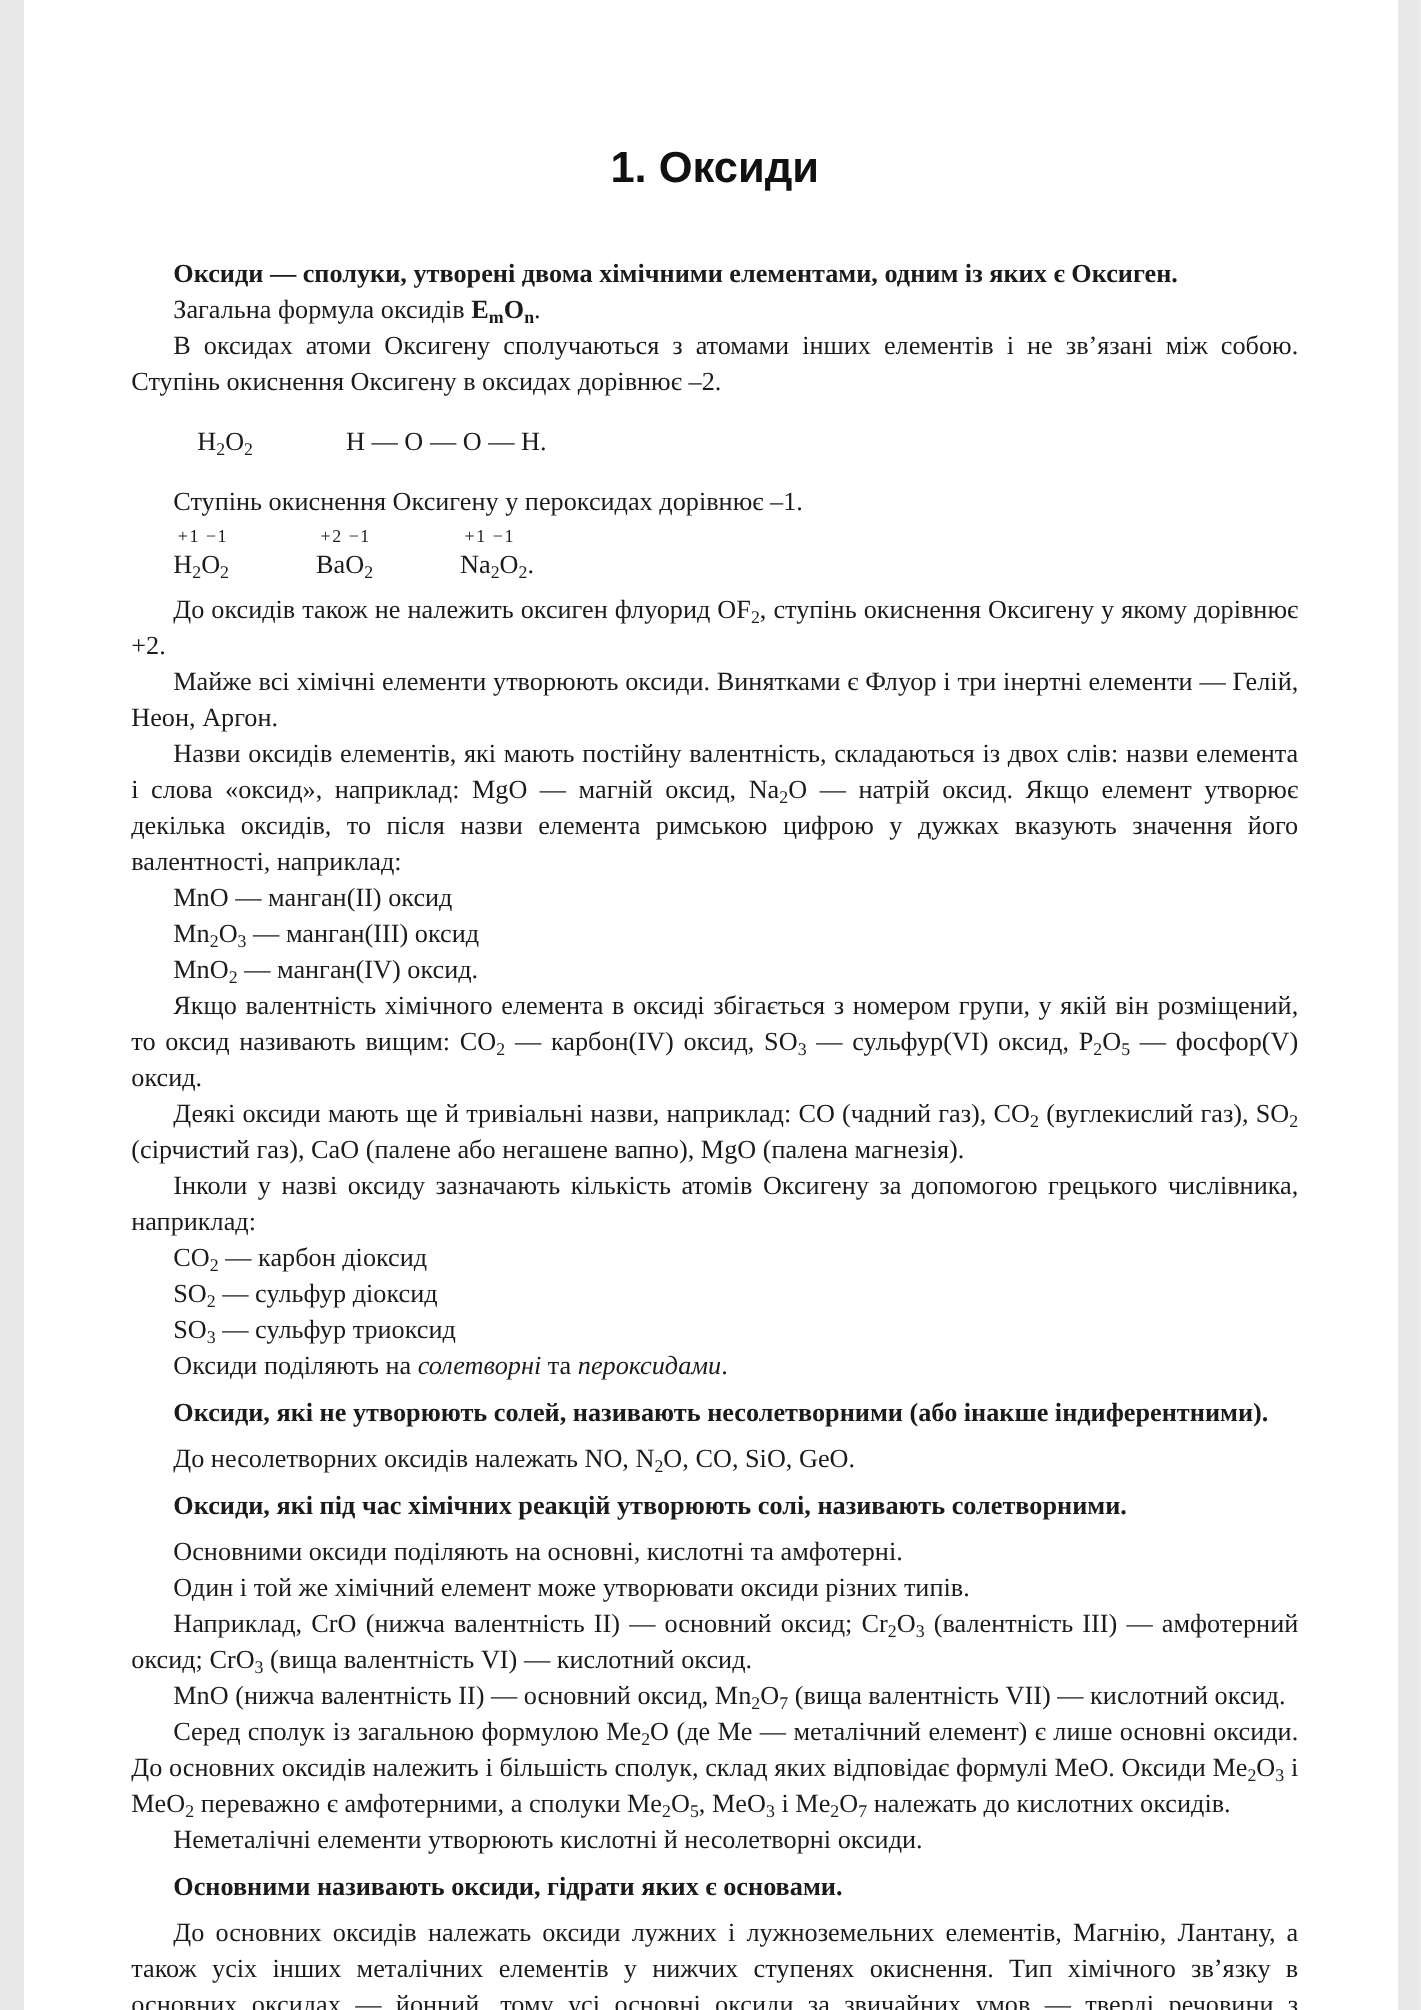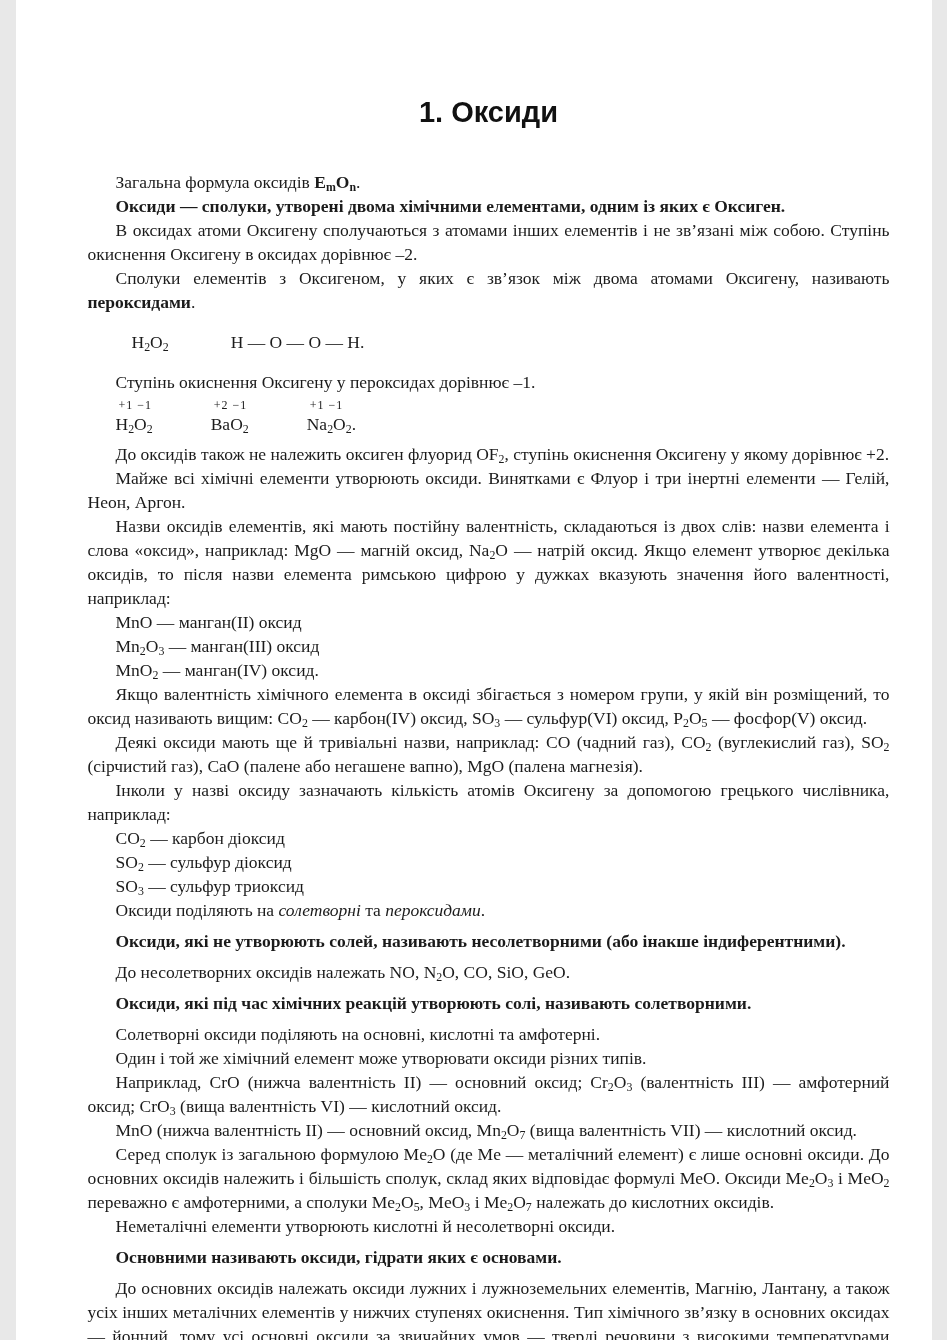--- a/index.html
+++ b/index.html
@@ -7,21 +7,21 @@
     position: relative;
     width: 916px;
     height: 1340px;
     margin: 0 auto;
     background: #ffffff;
     color: #1b1b1b;
     font-family: "Liberation Serif", "DejaVu Serif", serif;
     font-size: 17.5px;
     line-height: 24px;
     box-sizing: border-box;
-    padding: 96px 42px 40px 72px;
+    padding: 96px 66px 40px 72px;
     overflow: hidden;
   }
   .title {
     font-family: "Liberation Sans", "DejaVu Sans", sans-serif;
     font-weight: bold;
     font-size: 29px;
     line-height: 32px;
     text-align: center;
     margin: 0 0 42px 0;
     color: #111;
@@ -75,44 +75,43 @@
     display: block;
     line-height: 23px;
   }
 </style>
 </head>
 <body>
 
 <div class="page">
   <h1 class="title">1. Оксиди</h1>
   <div class="content">
+      <div class="p"><span class="b">Оксиди — сполуки, утворені двома хімічними елементами, одним із яких є Оксиген.</span></div>
       <div class="p">Загальна формула оксидів <span class="b">E</span><sub class="b">m</sub><span class="b">O</span><sub class="b">n</sub>.</div>
-      <div class="p"><span class="b">Оксиди — сполуки, утворені двома хімічними елементами, одним із яких є Оксиген.</span></div>
       <div class="p">В оксидах атоми Оксигену сполучаються з атомами інших елементів і не зв’язані між собою. Ступінь окиснення Оксигену в оксидах дорівнює –2.</div>
-      <div class="p">Сполуки елементів з Оксигеном, у яких є зв’язок між двома атомами Оксигену, називають <span class="b">пероксидами</span>.</div>
       <div class="formula">H<sub>2</sub>O<sub>2</sub><span class="gap" style="width: 62px;"></span>H — O — O — H.</div>
       <div class="p">Ступінь окиснення Оксигену у пероксидах дорівнює –1.</div>
       <div class="oxgroups"><span class="oxgroup"><span class="above">+1 −1</span><span class="f">H<sub>2</sub>O<sub>2</sub></span></span><span class="oxgroup"><span class="above">+2 −1</span><span class="f">BaO<sub>2</sub></span></span><span class="oxgroup"><span class="above">+1 −1</span><span class="f">Na<sub>2</sub>O<sub>2</sub>.</span></span></div>
       <div class="p">До оксидів також не належить оксиген флуорид OF<sub>2</sub>, ступінь окиснення Оксигену у якому дорівнює +2.</div>
       <div class="p">Майже всі хімічні елементи утворюють оксиди. Винятками є Флуор і три інертні елементи — Гелій, Неон, Аргон.</div>
       <div class="p">Назви оксидів елементів, які мають постійну валентність, складаються із двох слів: назви елемента і слова «оксид», наприклад: MgO — магній оксид, Na<sub>2</sub>O — натрій оксид. Якщо елемент утворює декілька оксидів, то після назви елемента римською цифрою у дужках вказують значення його валентності, наприклад:</div>
       <div class="line">MnO — манган(II) оксид</div>
       <div class="line">Mn<sub>2</sub>O<sub>3</sub> — манган(III) оксид</div>
       <div class="line">MnO<sub>2</sub> — манган(IV) оксид.</div>
       <div class="p">Якщо валентність хімічного елемента в оксиді збігається з номером групи, у якій він розміщений, то оксид називають вищим: CO<sub>2</sub> — карбон(IV) оксид, SO<sub>3</sub> — сульфур(VI) оксид, P<sub>2</sub>O<sub>5</sub> — фосфор(V) оксид.</div>
       <div class="p">Деякі оксиди мають ще й тривіальні назви, наприклад: CO (чадний газ), CO<sub>2</sub> (вуглекислий газ), SO<sub>2</sub> (сірчистий газ), CaO (палене або негашене вапно), MgO (палена магнезія).</div>
       <div class="p">Інколи у назві оксиду зазначають кількість атомів Оксигену за допомогою грецького числівника, наприклад:</div>
       <div class="line">CO<sub>2</sub> — карбон діоксид</div>
       <div class="line">SO<sub>2</sub> — сульфур діоксид</div>
       <div class="line">SO<sub>3</sub> — сульфур триоксид</div>
       <div class="line">Оксиди поділяють на <span class="i">солетворні</span> та <span class="i">пероксидами</span>.</div>
       <div class="def">Оксиди, які не утворюють солей, називають несолетворними (або інакше індиферентними).</div>
       <div class="p">До несолетворних оксидів належать NO, N<sub>2</sub>O, CO, SiO, GeO.</div>
       <div class="def">Оксиди, які під час хімічних реакцій утворюють солі, називають солетворними.</div>
-      <div class="p">Солетворні оксиди поділяють на основні, кислотні та амфотерні.</div>
+      <div class="p">Основними оксиди поділяють на основні, кислотні та амфотерні.</div>
       <div class="p">Один і той же хімічний елемент може утворювати оксиди різних типів.</div>
       <div class="p">Наприклад, CrO (нижча валентність II) — основний оксид; Cr<sub>2</sub>O<sub>3</sub> (валентність III) — амфотерний оксид; CrO<sub>3</sub> (вища валентність VI) — кислотний оксид.</div>
       <div class="p">MnO (нижча валентність II) — основний оксид, Mn<sub>2</sub>O<sub>7</sub> (вища валентність VII) — кислотний оксид.</div>
       <div class="p">Серед сполук із загальною формулою Me<sub>2</sub>O (де Me — металічний елемент) є лише основні оксиди. До основних оксидів належить і більшість сполук, склад яких відповідає формулі MeO. Оксиди Me<sub>2</sub>O<sub>3</sub> і MeO<sub>2</sub> переважно є амфотерними, а сполуки Me<sub>2</sub>O<sub>5</sub>, MeO<sub>3</sub> і Me<sub>2</sub>O<sub>7</sub> належать до кислотних оксидів.</div>
       <div class="p">Неметалічні елементи утворюють кислотні й несолетворні оксиди.</div>
       <div class="def">Основними називають оксиди, гідрати яких є основами.</div>
       <div class="p">До основних оксидів належать оксиди лужних і лужноземельних елементів, Магнію, Лантану, а також усіх інших металічних елементів у нижчих ступенях окиснення. Тип хімічного зв’язку в основних оксидах — йонний, тому усі основні оксиди за звичайних умов — тверді речовини з високими температурами плавлення.</div>
     </div>
 </div>
 

